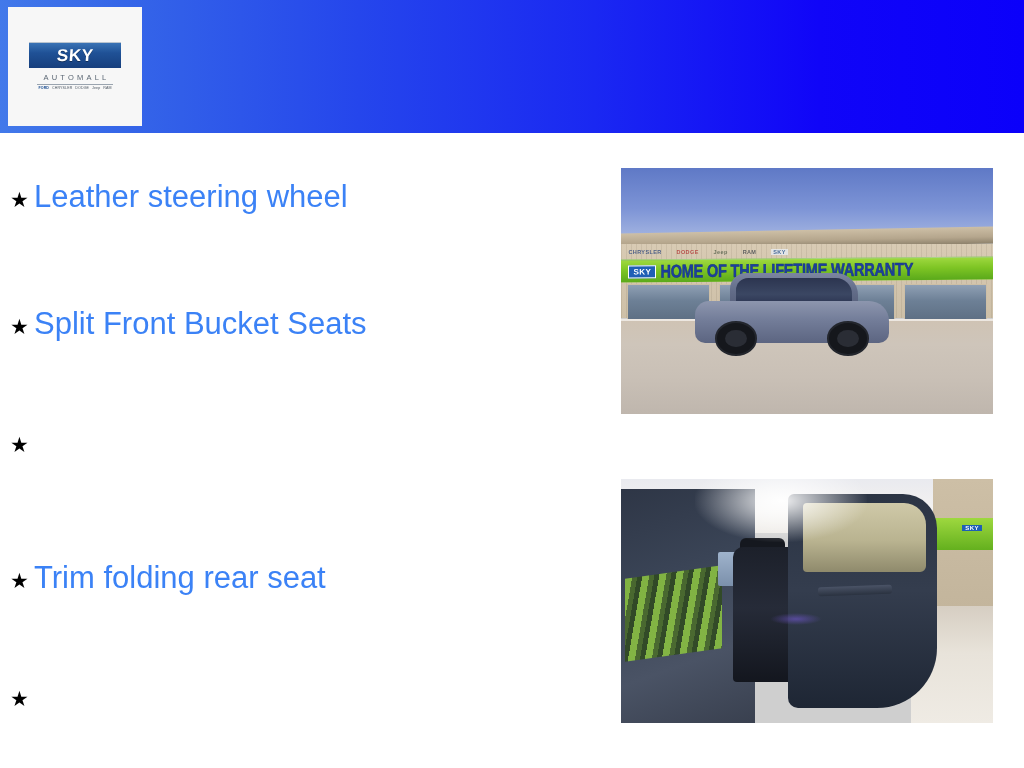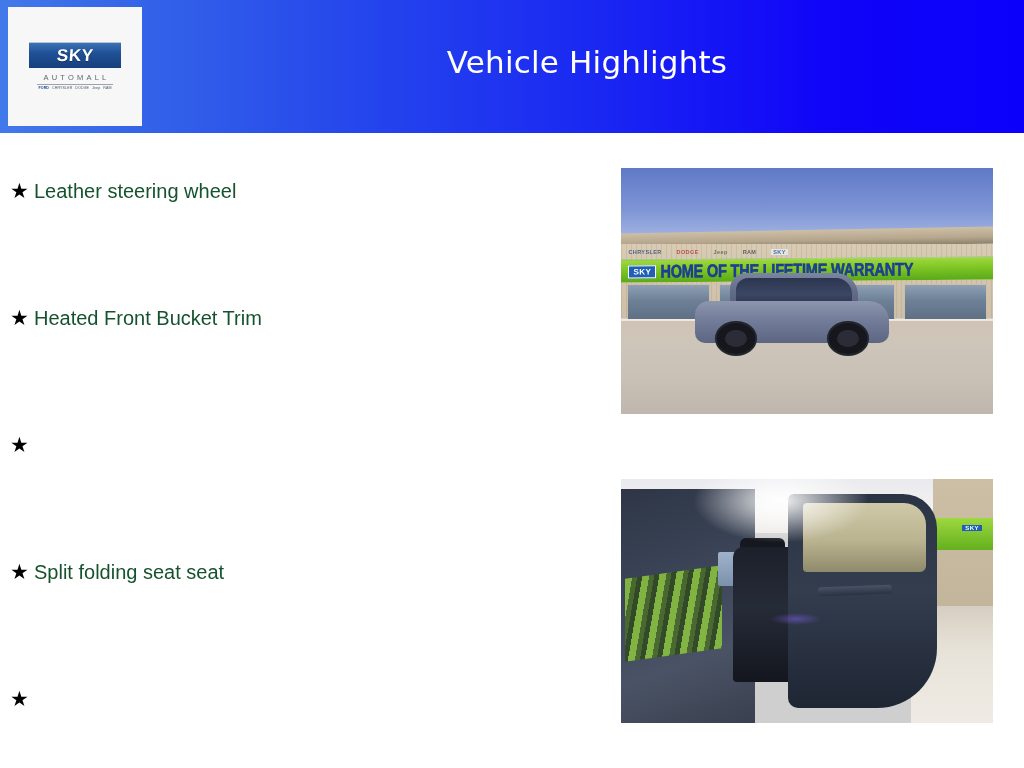--- a/index.html
+++ b/index.html
@@ -134,22 +134,22 @@
   .feature-star {
     font-size: 21px;
     color: #000000;
     line-height: 1;
     width: 24px;
     display: inline-block;
     font-family: "DejaVu Sans", sans-serif;
   }
   .feature-label {
     font-family: "Liberation Sans", sans-serif;
-    font-size: 20px;
-    color: #14532d;
+    font-size: 31px;
+    color: #3b82f6;
     line-height: 1;
   }
   #feature-0 { top: 48px; }
   #feature-1 { top: 175px; }
   #feature-2 { top: 302px; }
   #feature-3 { top: 429px; }
   #feature-4 { top: 556px; }
 
   
   .photo-frame {
@@ -359,42 +359,41 @@
       <div id="logo-brands">
         <span class="brand-chip blue">FORD</span>
         <span class="brand-chip">CHRYSLER</span>
         <span class="brand-chip">DODGE</span>
         <span class="brand-chip">Jeep</span>
         <span class="brand-chip">RAM</span>
       </div>
     </div>
   </div>
 
-  <div id="header-title">Vehicle Highlights</div>
 </div>
 
 <div id="features-list">
 
   <div class="feature-row" id="feature-0">
     <span class="feature-star">★</span>
     <span class="feature-label">Leather steering wheel</span>
   </div>
 
   <div class="feature-row" id="feature-1">
     <span class="feature-star">★</span>
-    <span class="feature-label">Heated Front Bucket Trim</span>
+    <span class="feature-label">Split Front Bucket Seats</span>
   </div>
 
   <div class="feature-row" id="feature-2">
     <span class="feature-star">★</span>
   </div>
 
   <div class="feature-row" id="feature-3">
     <span class="feature-star">★</span>
-    <span class="feature-label">Split folding seat seat</span>
+    <span class="feature-label">Trim folding rear seat</span>
   </div>
 
   <div class="feature-row" id="feature-4">
     <span class="feature-star">★</span>
   </div>
 </div>
 
 <div class="photo-frame" id="photo-exterior">
   <div class="ext-sky"></div>
   <div class="ext-roof"></div>

